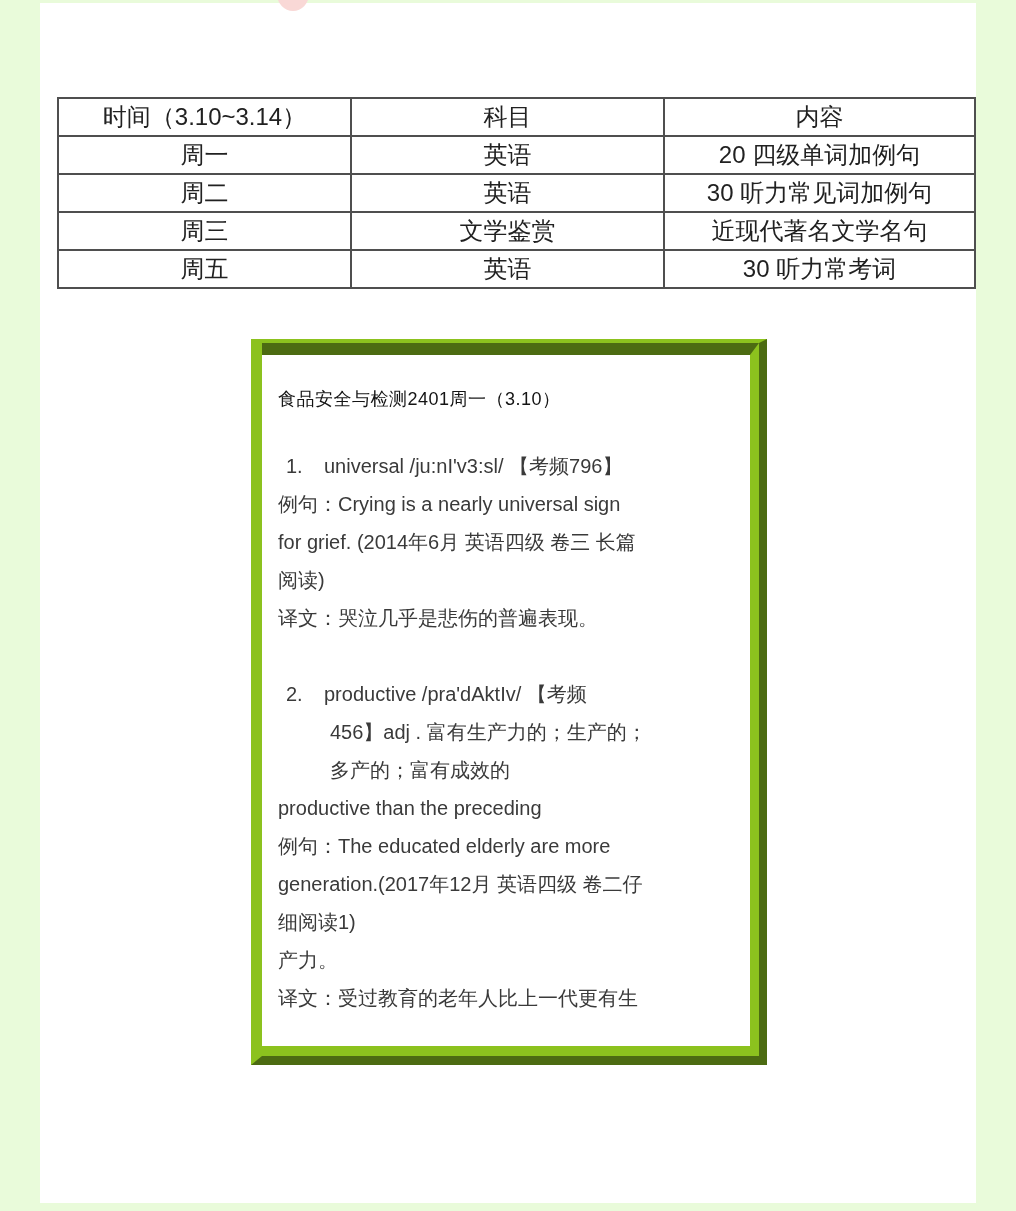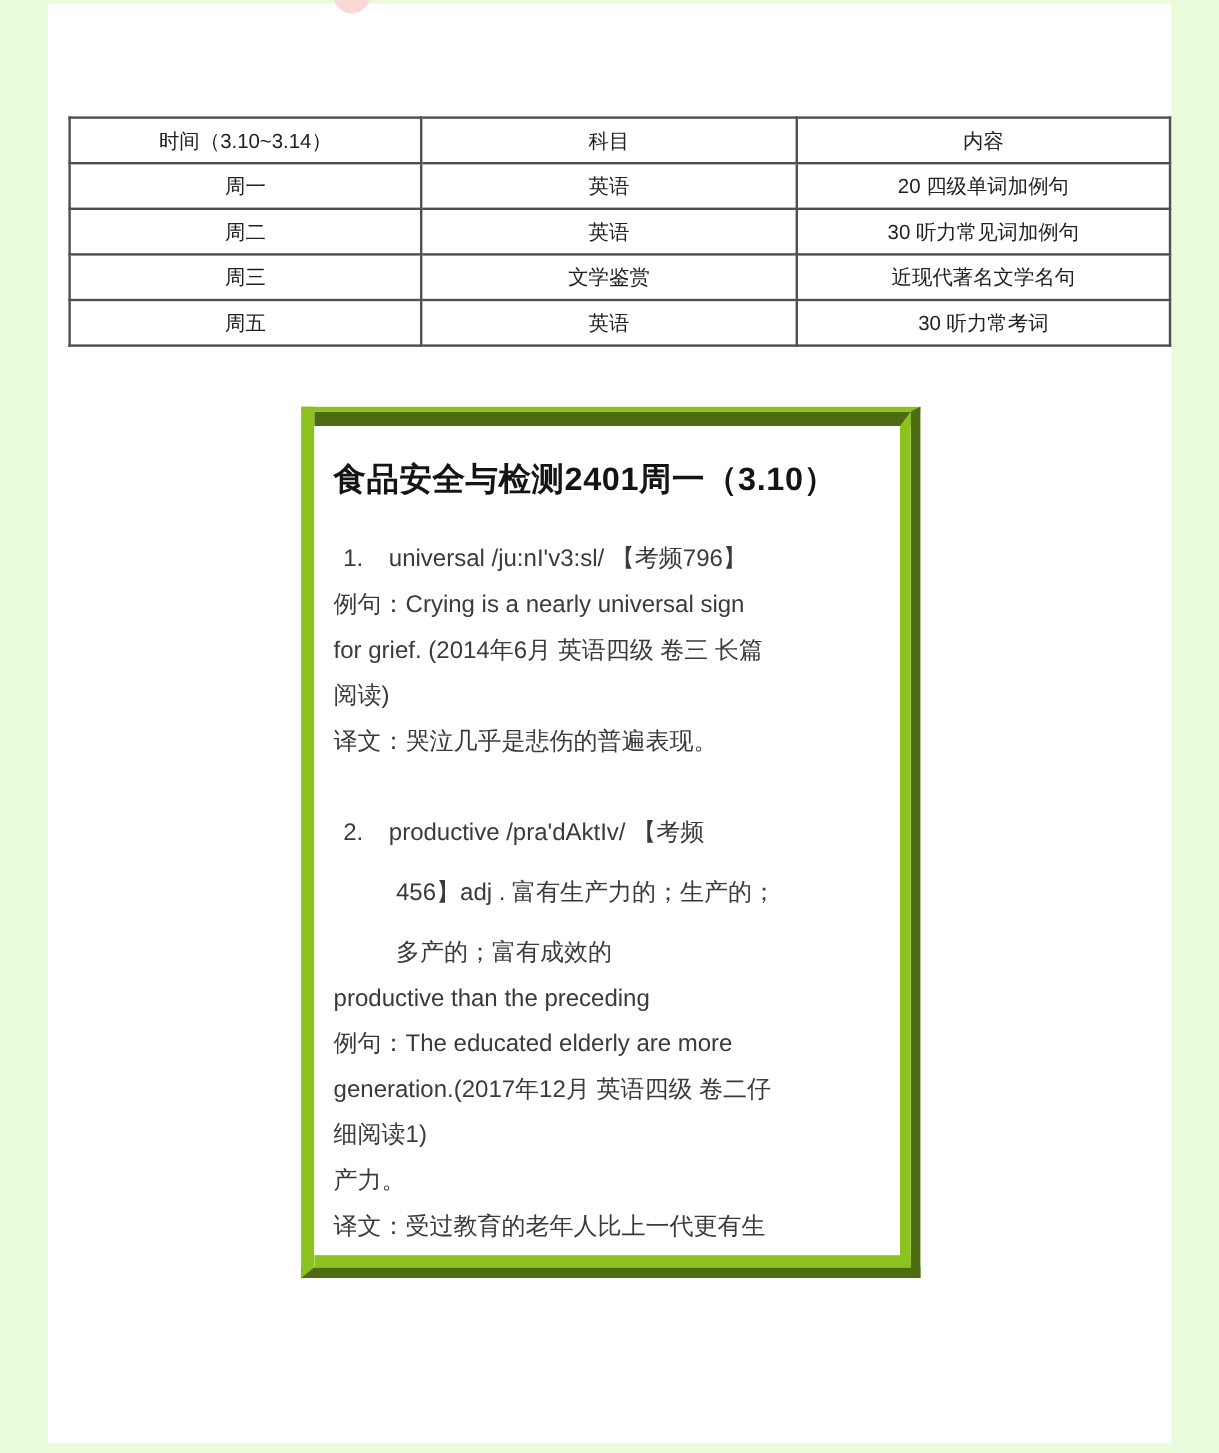--- a/index.html
+++ b/index.html
@@ -29,21 +29,21 @@
   .pink-blob {
     position: absolute; left: 277px; top: -23px;
     width: 32px; height: 34px; border-radius: 50%;
     background: var(--pink);
   }
 
   table.schedule {
     position: absolute; left: 57px; top: 97px;
     width: 917px; table-layout: fixed;
     border-collapse: collapse;
-    font-size: 17px; color: var(--table-text);
+    font-size: 24px; color: var(--table-text);
   }
   .schedule th, .schedule td {
     border: 2px solid var(--table-border);
     height: 36px; padding: 0;
     text-align: center; vertical-align: middle;
     font-weight: normal;
     overflow: hidden; white-space: nowrap;
   }
 
   .card-frame {
@@ -64,32 +64,32 @@
     border-width: 12px 9px 10px 0;
     border-top-color: var(--card-dark);
     border-right-color: var(--card-light);
     border-bottom-color: var(--card-light);
     background: #ffffff;
     padding: 14px 6px 0 16px;
     overflow: hidden;
   }
   .card-title {
     margin: 12px 0 30px 0;
-    font-size: 27px; line-height: 36px;
-    font-weight: bold; color: var(--title-text);
+    font-size: 18px; line-height: 36px;
+    font-weight: normal; color: var(--title-text);
     letter-spacing: 0.5px;
   }
   .ln {
     font-size: 20px; line-height: 38px;
     color: var(--card-text);
     white-space: nowrap;
   }
   .ln.num { display: flex; }
   .ln.num .marker { width: 46px; padding-left: 8px; box-sizing: border-box; flex: none; }
-  .ln.hang { padding-left: 52px; margin-top: 12px; }
+  .ln.hang { padding-left: 52px; }
   .spacer { height: 38px; }
 </style>
 </head>
 <body>
 
 <div class="edge edge-left"></div>
 <div class="edge edge-right"></div>
 <div class="edge edge-top"></div>
 <div class="edge edge-bottom"></div>
 

